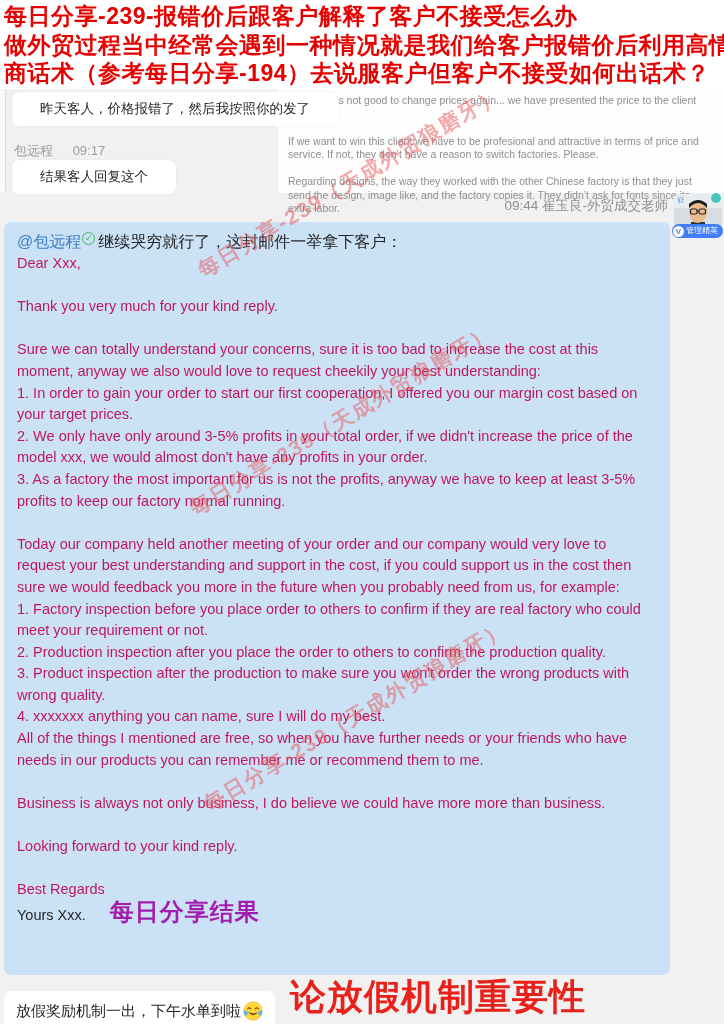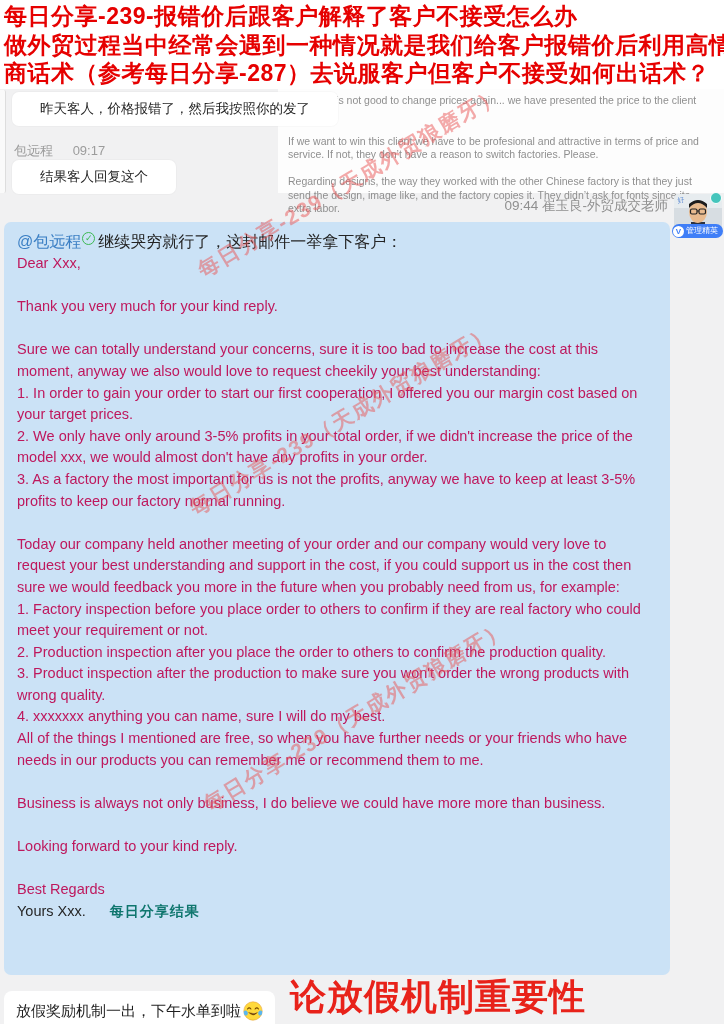--- a/index.html
+++ b/index.html
@@ -78,21 +78,21 @@
   .check-badge {
     display:inline-block; width:13px; height:13px; border:1.5px solid #3cb952;
     border-radius:50%; color:#3cb952; font-size:9px; line-height:10px;
     text-align:center; vertical-align:super; margin:0 3px 0 1px; font-weight:700;
   }
   .email-body {
     font-size:14.5px; line-height:21.6px; color:#be185d; white-space:pre-line;
   }
   .sig-row { font-size:14.5px; line-height:21.6px; color:#262626; }
   .result-label {
-    color:#0f766e; font-weight:700; font-size:14px; margin-left:20px;
+    color:#a21caf; font-weight:700; font-size:24px; margin-left:20px;
     letter-spacing:1px;
   }
   
   .bottom-bubble {
     position:absolute; left:4px; top:979px; background:#ffffff; border-radius:8px;
     padding:10px 12px; font-size:15px; color:#1f1f1f; white-space:nowrap;
     display:flex; align-items:center; gap:2px;margin-top:12px;
   }
   .joy-emoji { width:20px; height:20px; display:inline-block; }
   .bottom-caption {
@@ -110,21 +110,21 @@
   .wm-c { left:206px; top:792px; }
 </style>
 </head>
 <body>
 
 <div class="page">
 
   <div class="header">
     <div>每日分享-239-报错价后跟客户解释了客户不接受怎么办</div>
     <div>做外贸过程当中经常会遇到一种情况就是我们给客户报错价后利用高情</div>
-    <div>商话术（参考每日分享-287）去说服客户但客户不接受如何出话术？</div>
+    <div>商话术（参考每日分享-194）去说服客户但客户不接受如何出话术？</div>
   </div>
 
   <div class="white-panel"></div>
   <div class="quoted-text">You know is not good to change prices again... we have presented the price to the client already.
 
 If we want to win this client we have to be profesional and attractive in terms of price and service. If not, they don’t have a reason to switch factories. Please.
 
 Regarding designs, the way they worked with the other Chinese factory is that they just send the design, image like, and the factory copies it. They didn’t ask for fonts since its extra labor.</div>
 
   <div class="edge-strip"></div>

